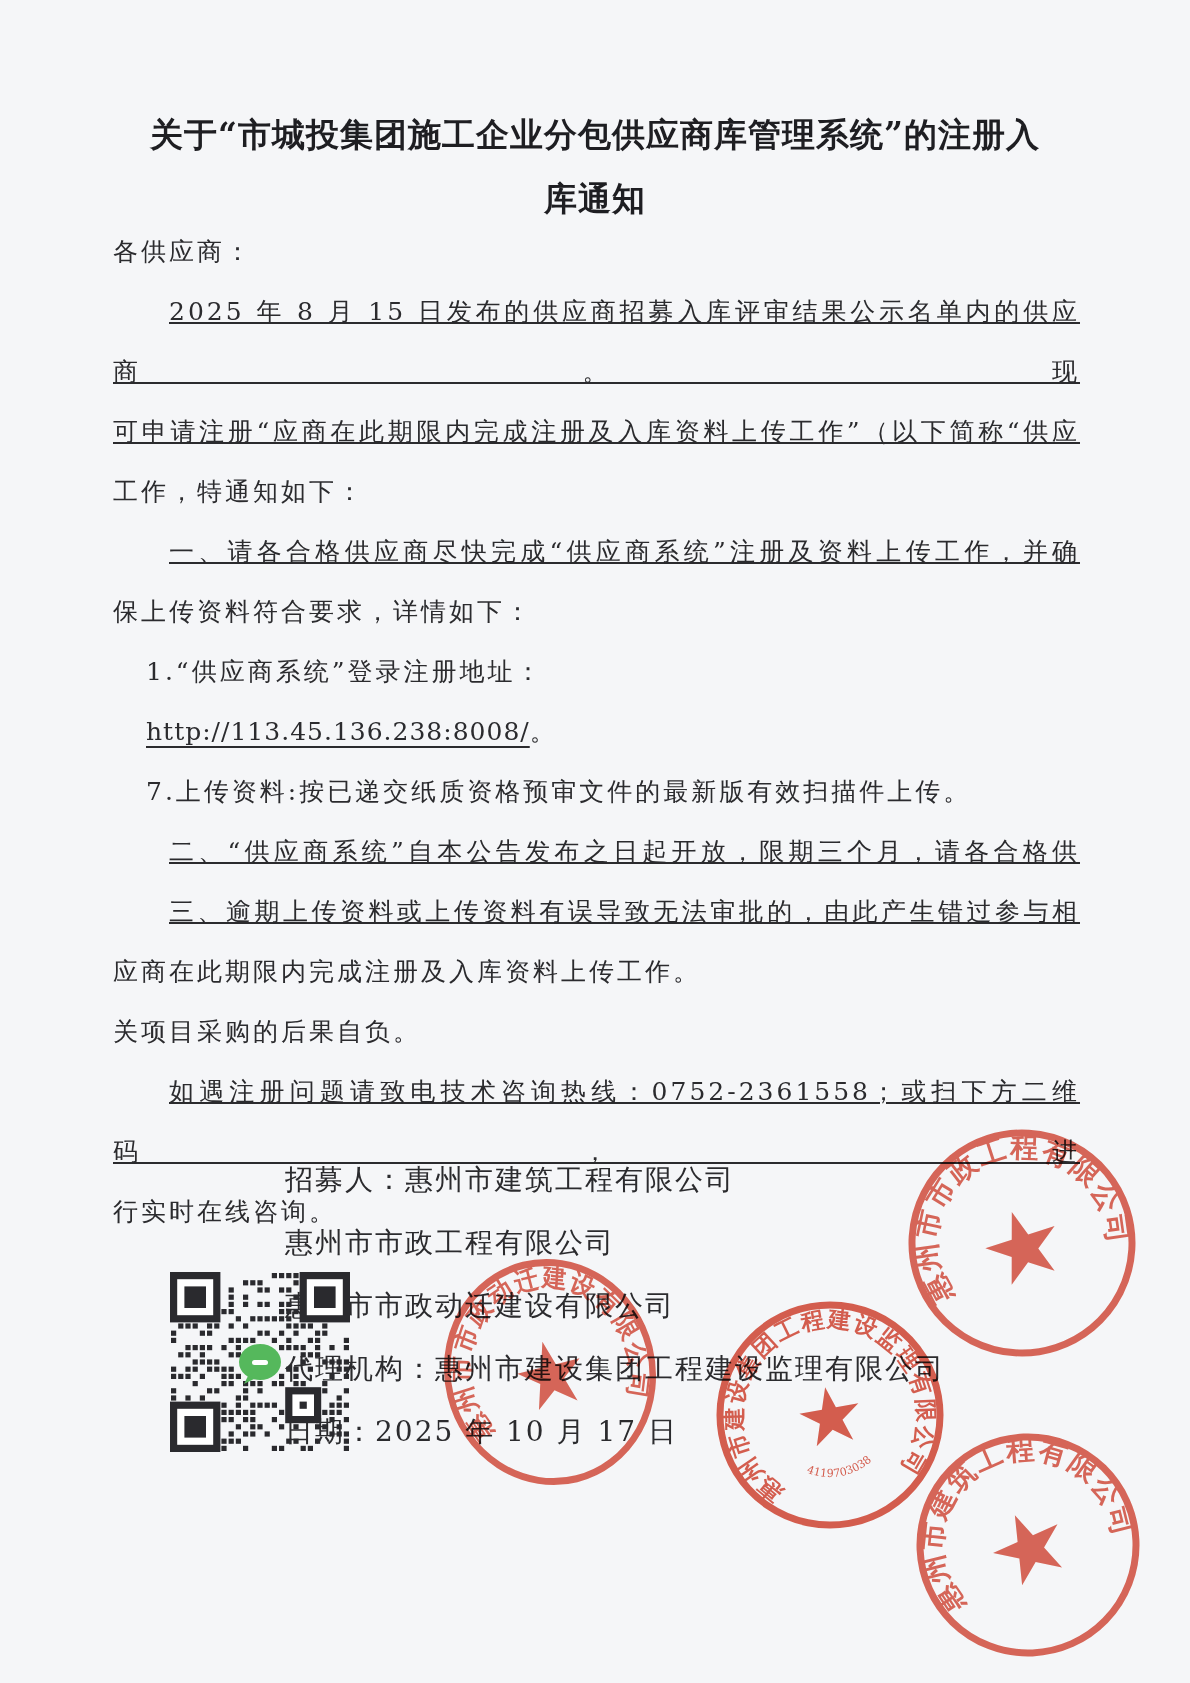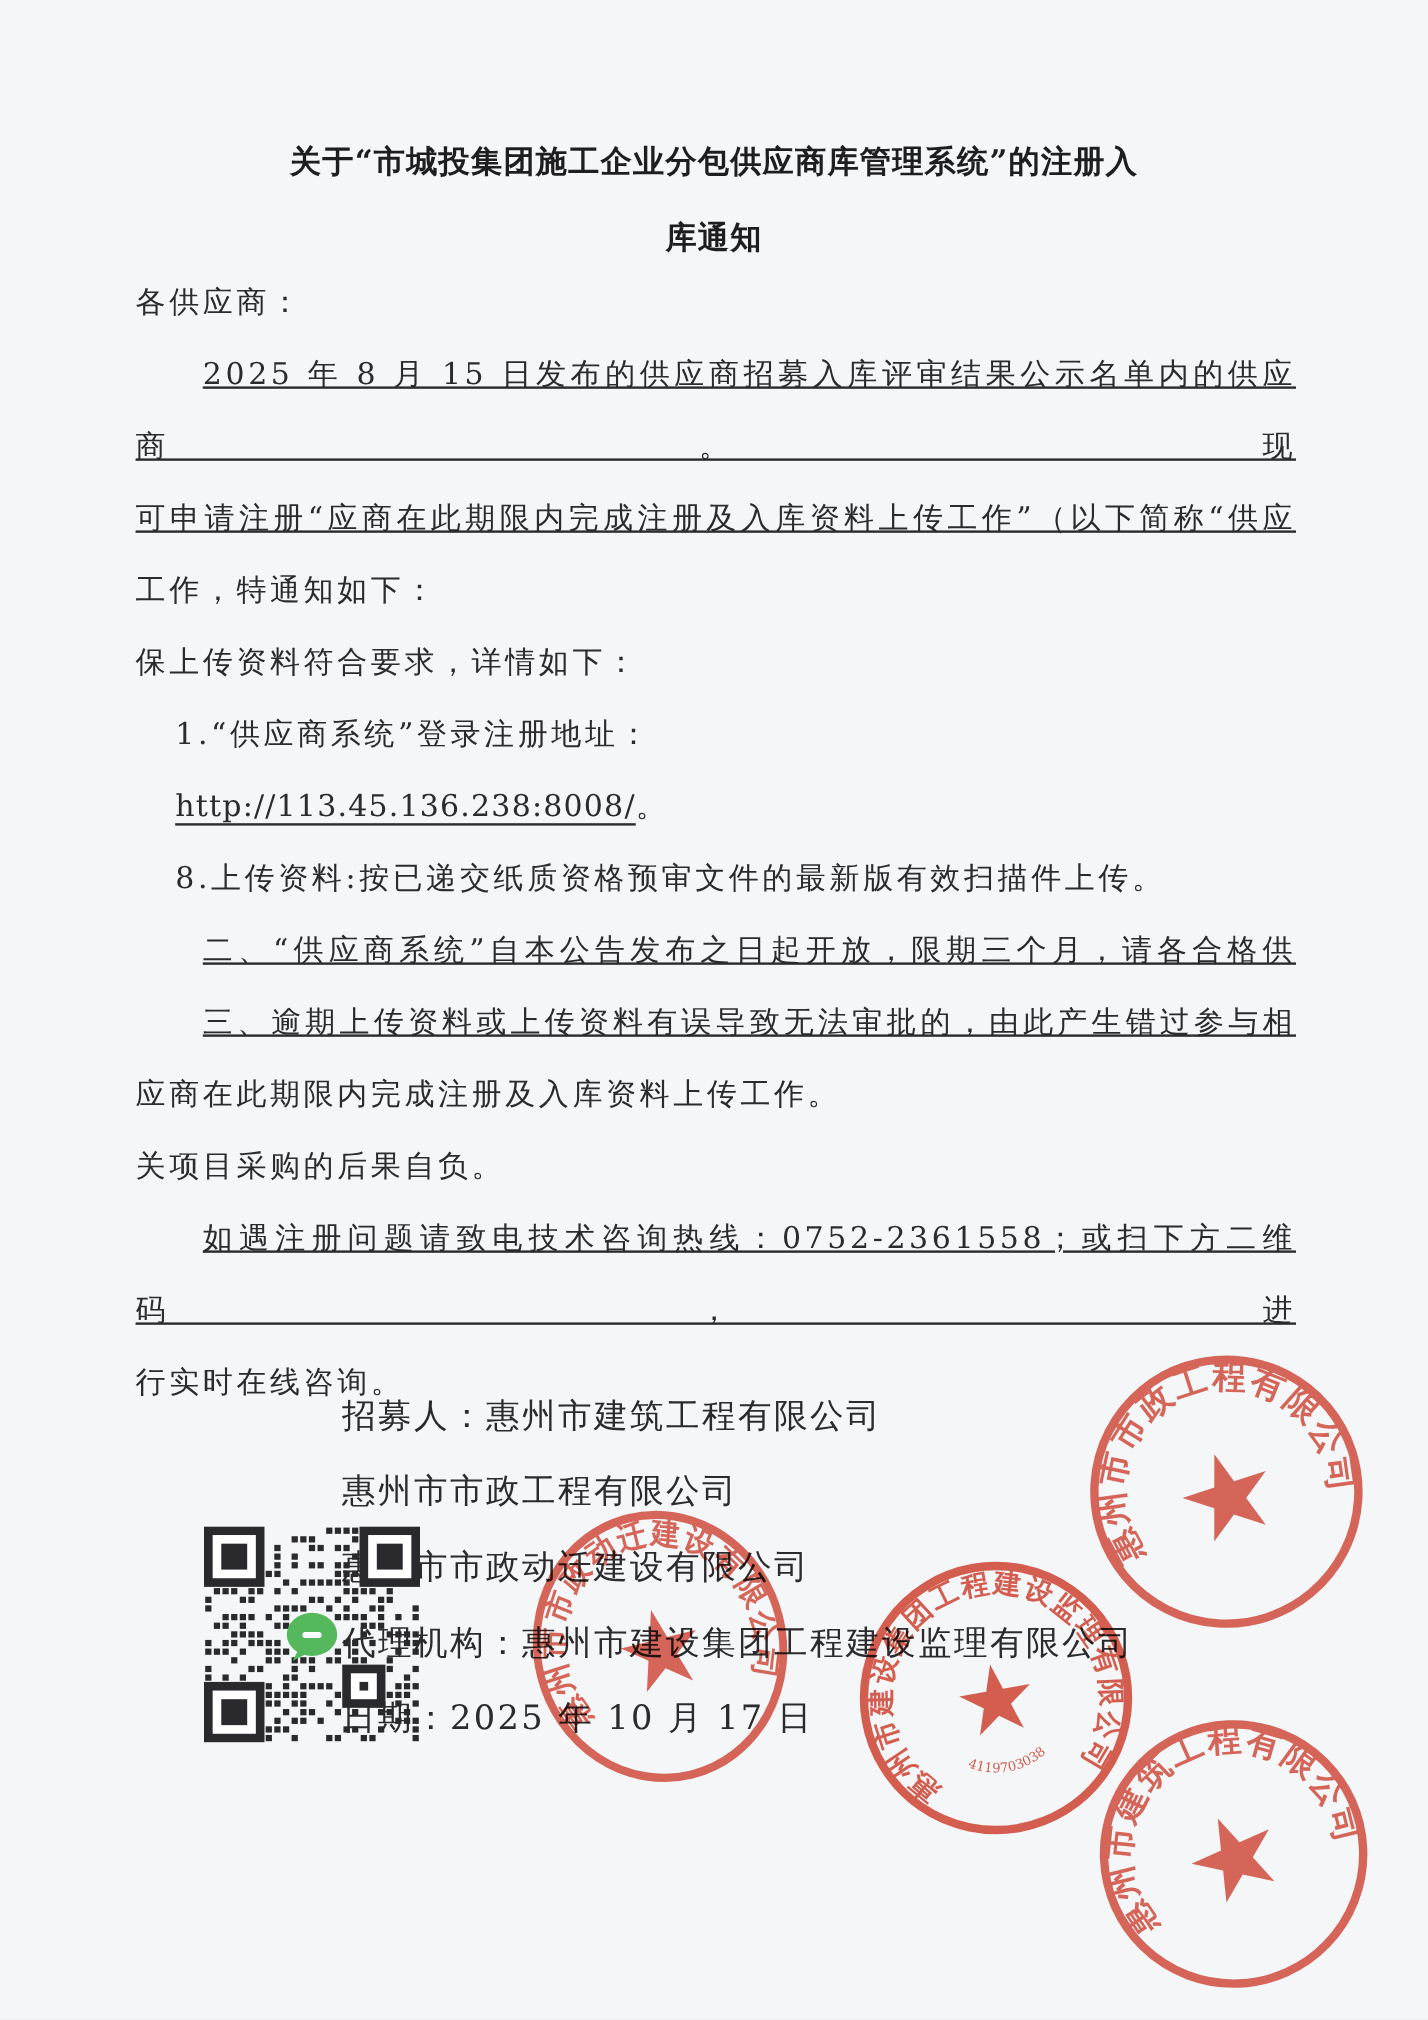--- a/index.html
+++ b/index.html
@@ -5,21 +5,21 @@
   html,body{margin:0;padding:0;background:#e8e9eb;}
   .page{
     position:relative;width:1190px;height:1683px;margin:0 auto;
     background:var(--page-bg,#f5f6f8);
     overflow:hidden;
     font-family:"DejaVu Serif","Liberation Serif",serif;
     color:var(--ink,#2b2b2e);
   }
   .title{
     position:absolute;left:60px;right:60px;top:103px;
-    text-align:center;font-size:26px;font-weight:bold;
+    text-align:center;font-size:33px;font-weight:bold;
     letter-spacing:1px;line-height:64px;color:#1e1e22;
   }
   .doc-body{
     position:absolute;left:113px;top:222px;width:967px;
     font-size:25px;line-height:60px;letter-spacing:3px;
   }
   .line{white-space:nowrap;}
   .line.j{white-space:normal;text-align:justify;text-align-last:justify;text-decoration:underline;}
   .line.ind1{padding-left:33px;}
   .line.ind2{text-indent:56px;}
@@ -54,26 +54,27 @@
   <div class="title">
     <div>关于“市城投集团施工企业分包供应商库管理系统”的注册入</div>
     <div>库通知</div>
   </div>
 
   <div class="doc-body">
     <div class="line">各供应商：</div>
     <div class="line j ind2">2025 年 8 月 15 日发布的供应商招募入库评审结果公示名单内的供应商。现</div>
     <div class="line j">可申请注册“应商在此期限内完成注册及入库资料上传工作”（以下简称“供应</div>
     <div class="line">工作，特通知如下：</div>
+    <div class="line j ind2">一、请各合格供应商尽快完成“供应商系统”注册及资料上传工作，并确</div>
     <div class="line">保上传资料符合要求，详情如下：</div>
     <div class="line ind1">1.“供应商系统”登录注册地址：</div>
     <div class="line ind1">
       <span class="url">http://113.45.136.238:8008/</span><span>。</span>
     </div>
-    <div class="line ind1">8.上传资料:按已递交纸质资格预审文件的最新版有效扫描件上传。</div>
+    <div class="line ind1">7.上传资料:按已递交纸质资格预审文件的最新版有效扫描件上传。</div>
     <div class="line j ind2">二、“供应商系统”自本公告发布之日起开放，限期三个月，请各合格供</div>
     <div class="line j ind2">三、逾期上传资料或上传资料有误导致无法审批的，由此产生错过参与相</div>
     <div class="line">应商在此期限内完成注册及入库资料上传工作。</div>
     <div class="line">关项目采购的后果自负。</div>
     <div class="line j ind2">如遇注册问题请致电技术咨询热线：0752-2361558；或扫下方二维码，进</div>
     <div class="line">行实时在线咨询。</div>
   </div>
 
   <div class="signature">
     <div class="sig-line">招募人：惠州市建筑工程有限公司</div>

